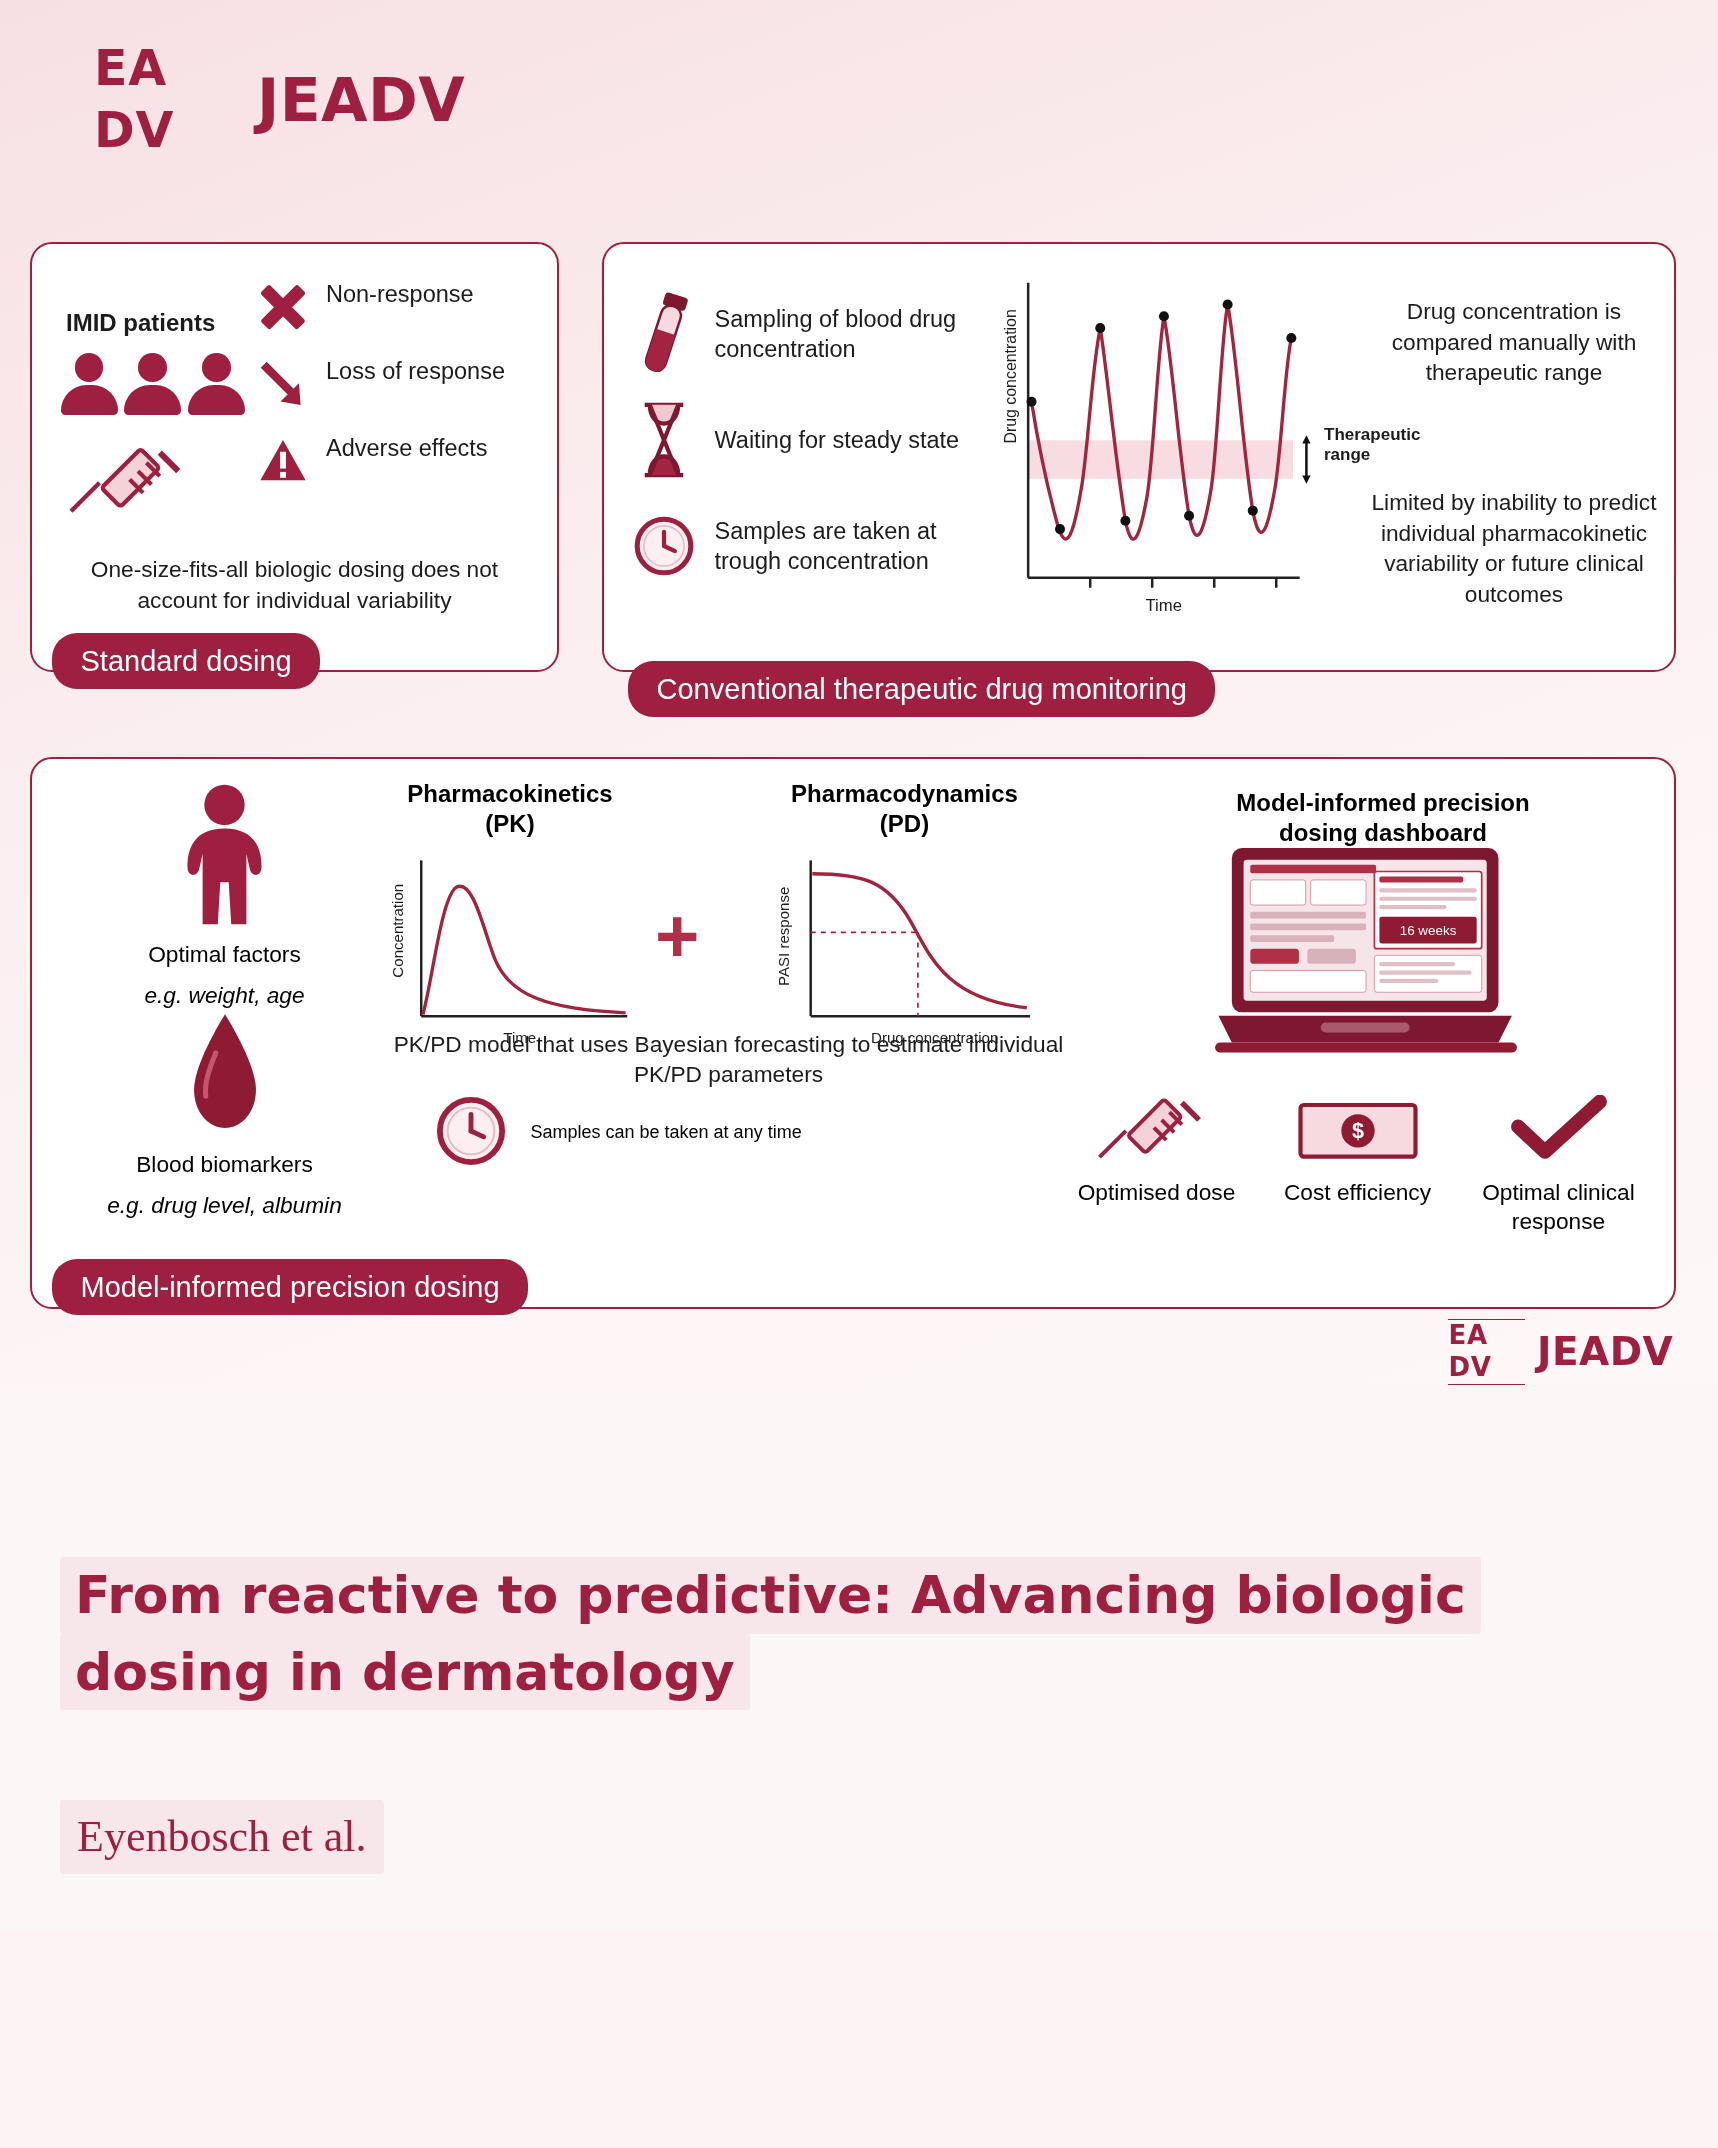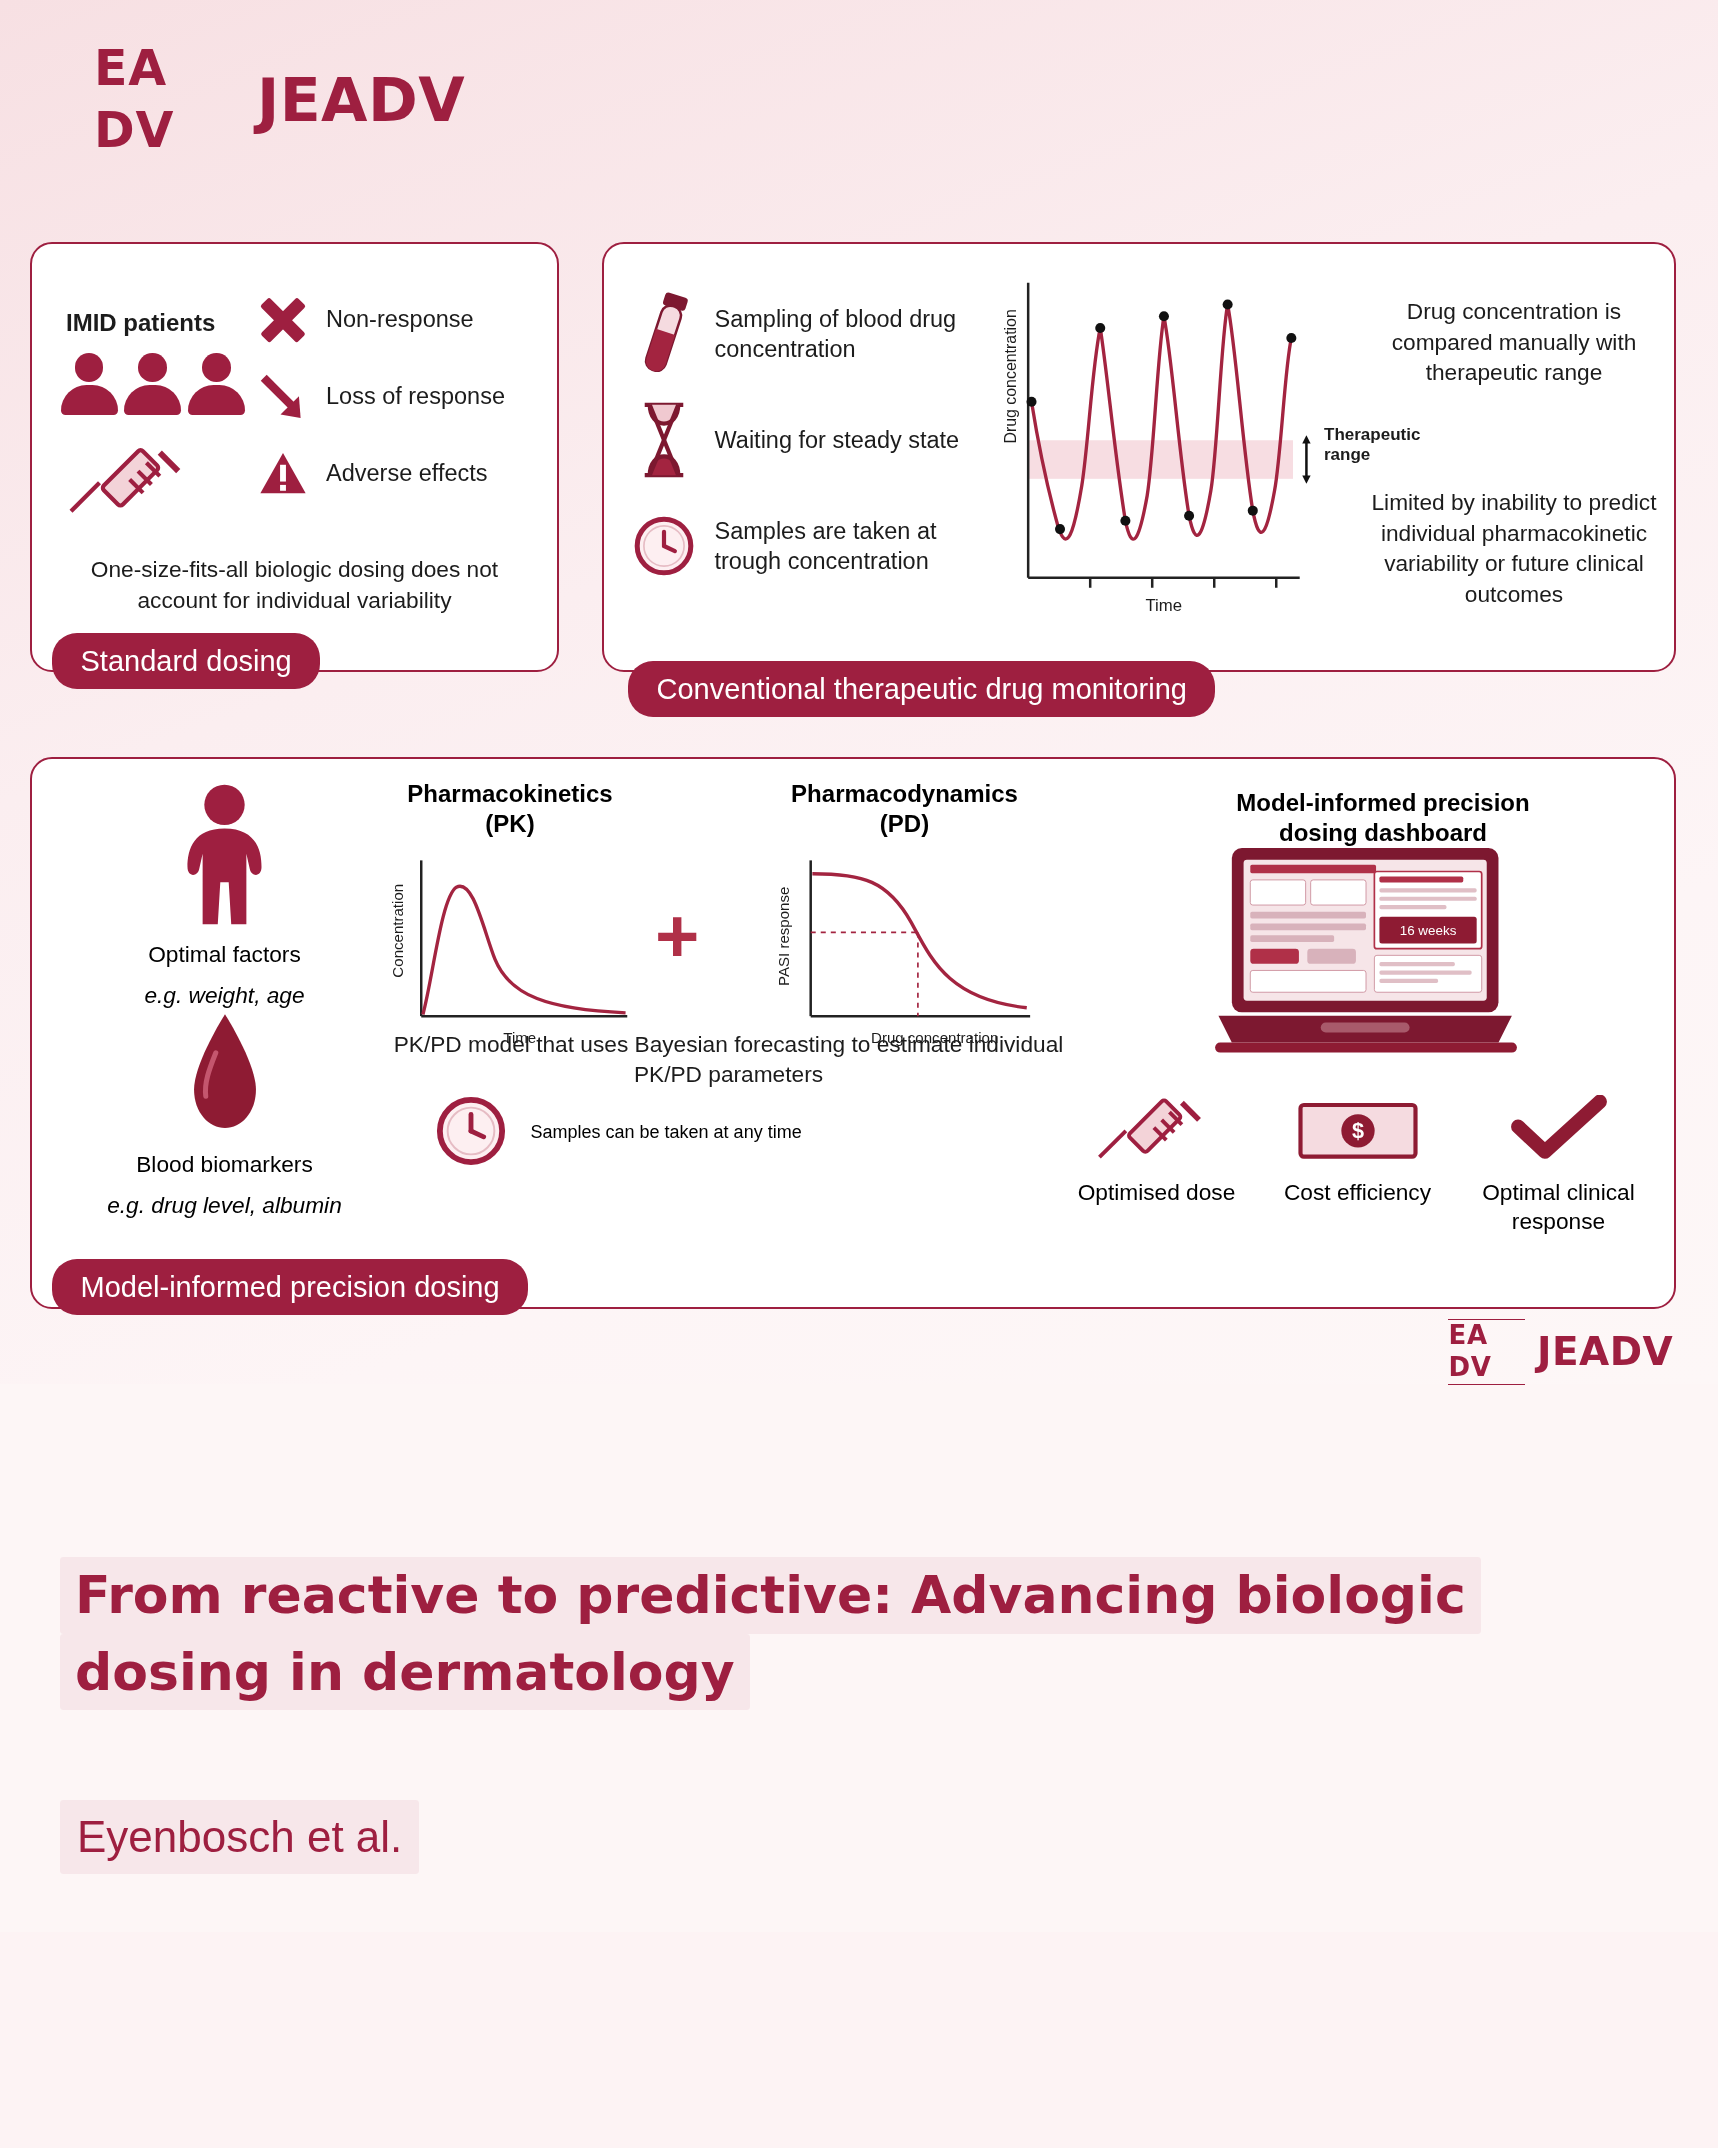--- a/index.html
+++ b/index.html
@@ -72,21 +72,21 @@
 
   
   .imid-title { position: absolute; left: 34px; top: 65px; font-size: 24px; font-weight: 700; color: #1c1c1c; }
   .people { position: absolute; left: 28.5px; top: 109px; display: flex; gap: 6.7px; }
   .person { width: 57px; height: 62px; position: relative; }
   .person .head { position: absolute; left: 14.3px; top: 0; width: 28.5px; height: 28.5px; border-radius: 50%; background: #9e1f40; }
   .person .body { position: absolute; left: 0; top: 32px; width: 57px; height: 30px; border-radius: 28.5px 28.5px 5px 5px; background: #9e1f40; }
 
   .syringe-wrap { position: absolute; left: 34px; top: 200px; }
   .bullet-col { position: absolute; left: 225px; top: 37px; width: 285px; }
-  .bullet { display: flex; align-items: center; gap: 17px; height: 77px; }
+  .bullet { display: flex; align-items: flex-start; gap: 17px; height: 77px; }
   .bullet .ico { width: 52px; height: 52px; flex: 0 0 52px; position: relative; }
   .bullet .lbl { font-size: 23.5px; color: #1c1c1c; }
 
   .x-ico::before, .x-ico::after {
     content: ""; position: absolute; left: 50%; top: 50%; width: 52px; height: 12.6px;
     background: #9e1f40; border-radius: 2.5px; transform-origin: center;
   }
   .x-ico::before { transform: translate(-50%,-50%) rotate(45deg); }
   .x-ico::after  { transform: translate(-50%,-50%) rotate(-45deg); }
 
@@ -137,21 +137,21 @@
     color: #9e1f40;
     font-family: "DejaVu Sans", sans-serif;
     font-size: 52px; font-weight: 700; line-height: 1.28;
     padding: 5px 15px; border-radius: 3.4px;
   }
   .authors {
     position: absolute; left: 60px; top: 1800px;
     display: inline-block;
     background: #f7e7ea;
     color: #9e1f40;
-    font-family: Liberation Sans, sans-serif;
+    font-family: Liberation Serif, serif;
     font-size: 44px; line-height: 1.3;
     padding: 8.4px 17px; border-radius: 3.4px;
   }
 </style>
 </head>
 <body>
 
 <div class="page">
 
   <div class="graphic-area"></div>

